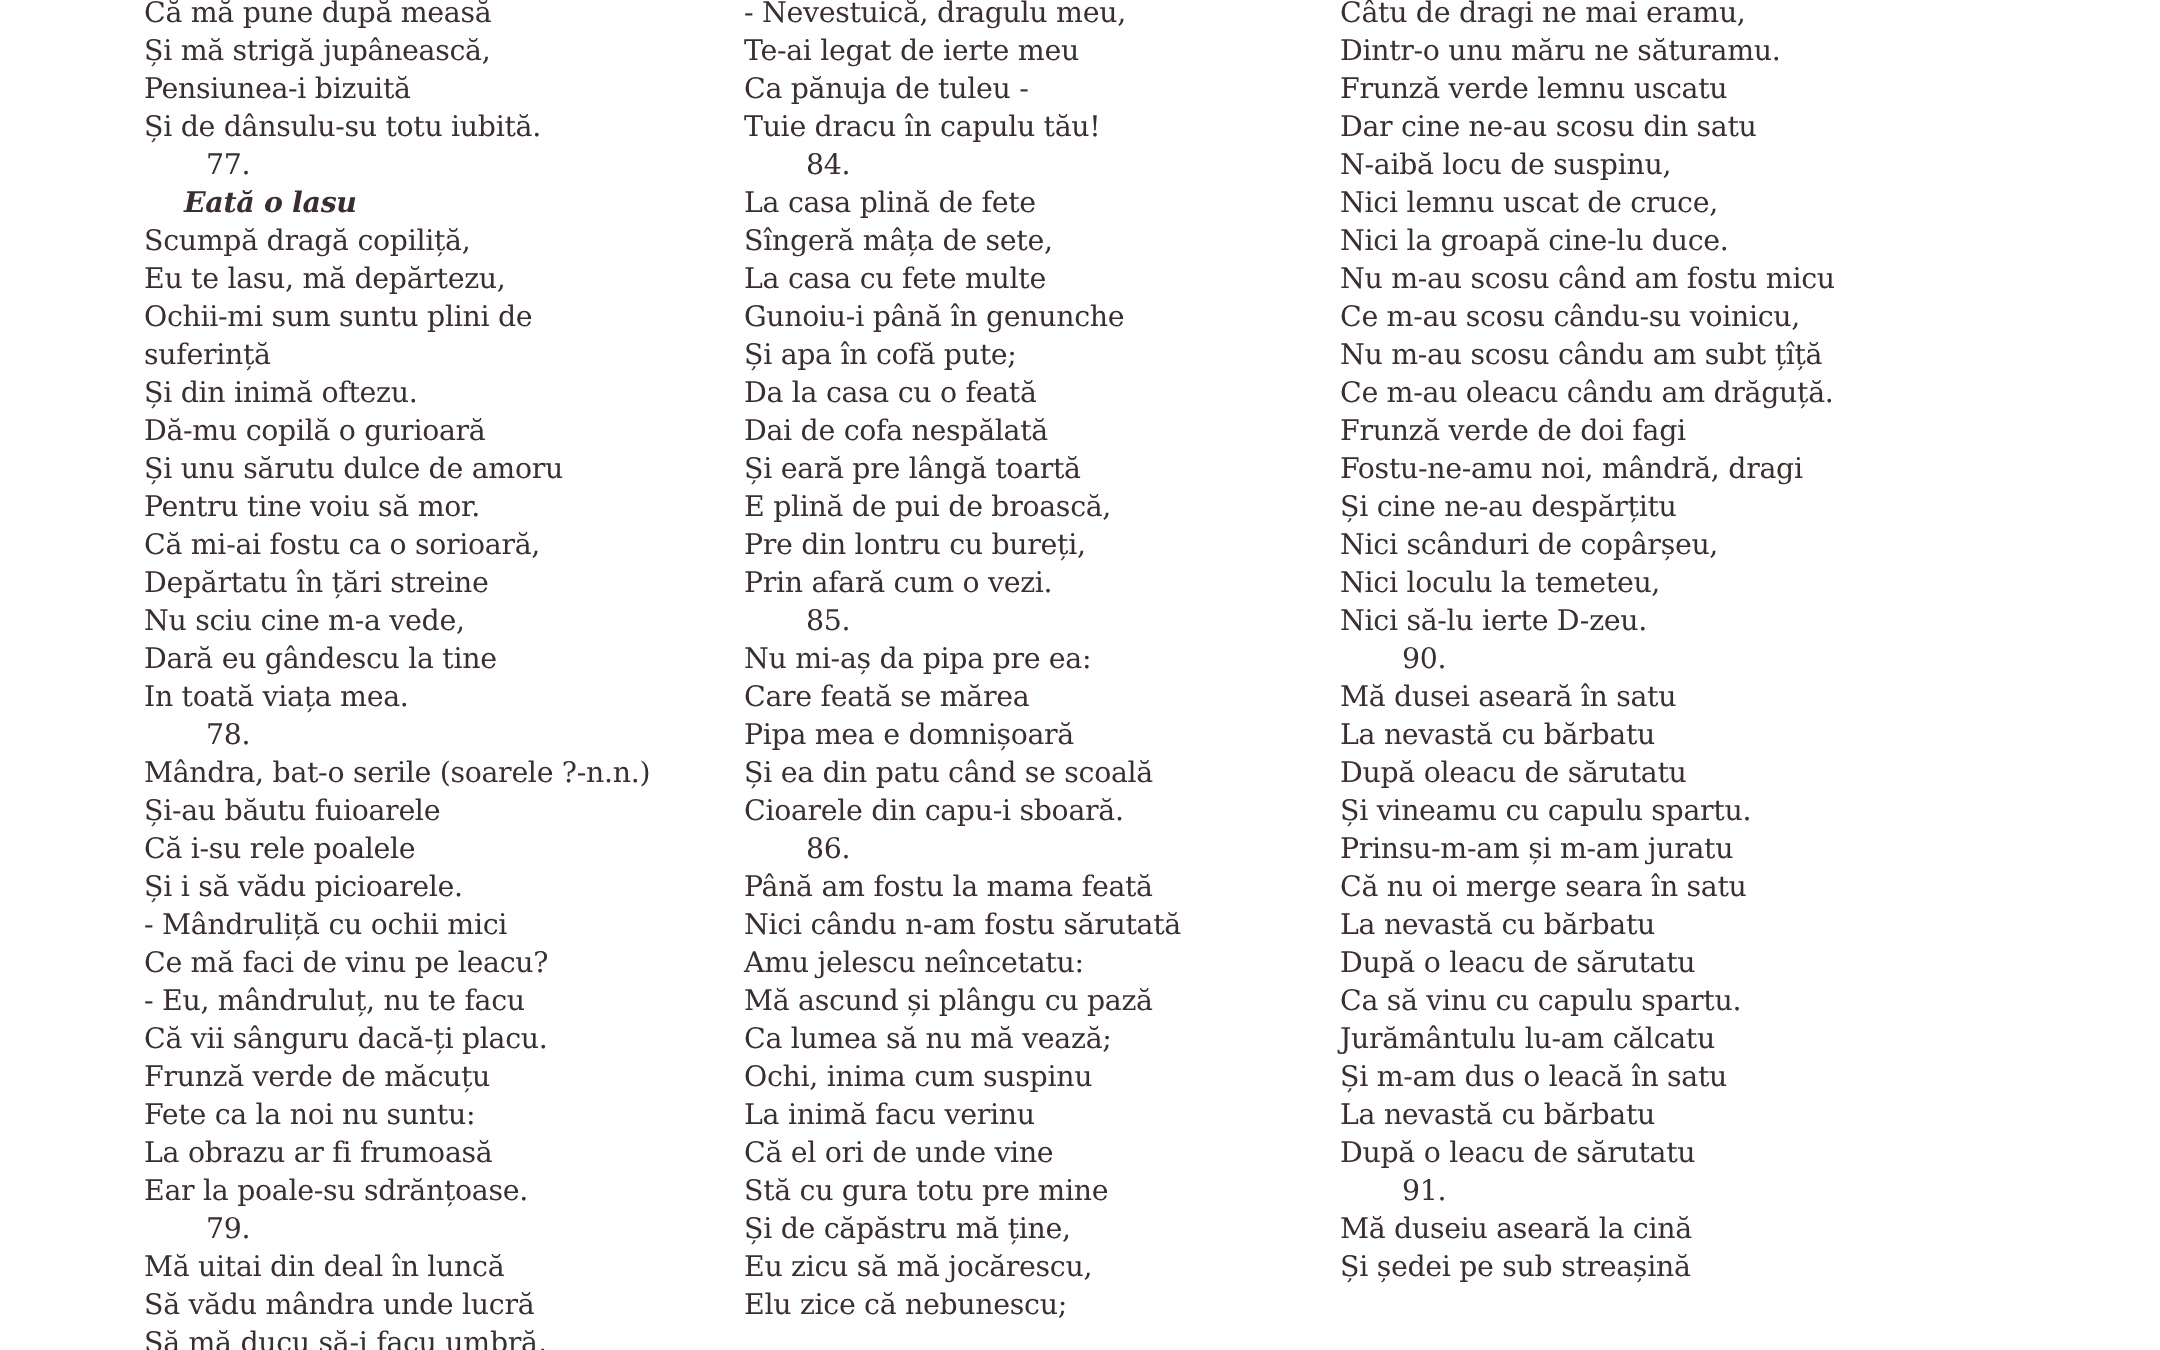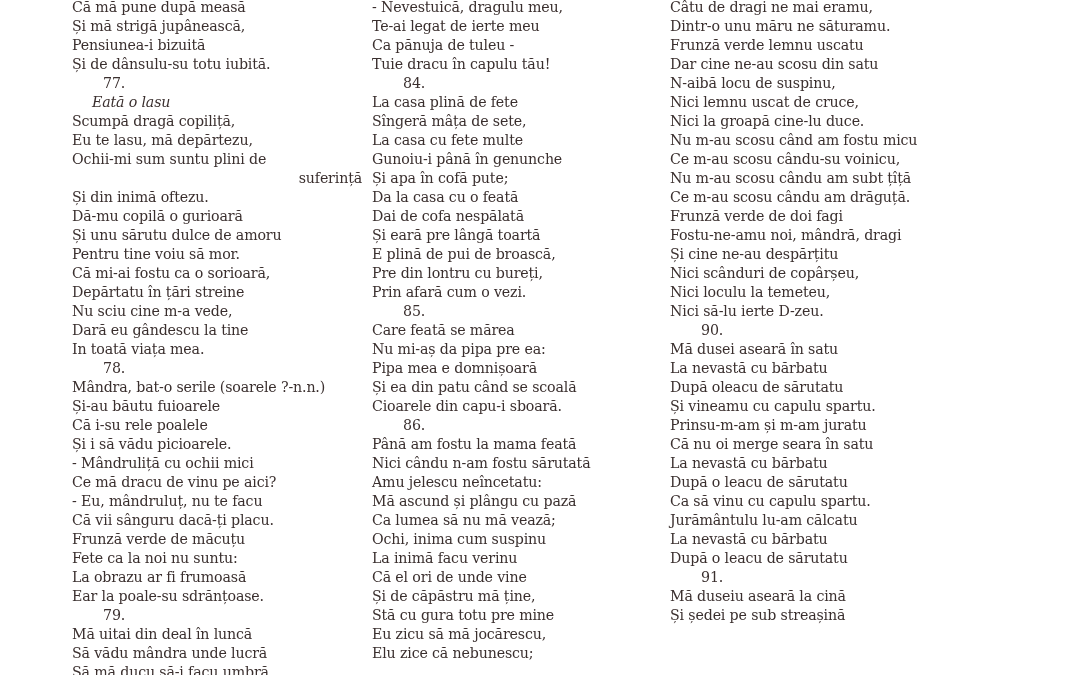--- a/index.html
+++ b/index.html
@@ -35,23 +35,23 @@
       font-size: 14.2px;
       white-space: nowrap;
       letter-spacing: -0.15px;
     }
     .line.num {
       padding-left: 31px;
     }
     .line.subtitle {
       font-style: italic;
       padding-left: 20px;
+      font-weight: bold;
     }
     .line.right {
-      text-align: right;
     }
   </style>
 </head>
 <body>
 
 <div class="page">
   <div class="column col-left">
       <div class="line">Că mă pune după measă</div>
       <div class="line">Și mă strigă jupânească,</div>
       <div class="line">Pensiunea-i bizuită</div>
@@ -70,21 +70,21 @@
       <div class="line">Depărtatu în țări streine</div>
       <div class="line">Nu sciu cine m-a vede,</div>
       <div class="line">Dară eu gândescu la tine</div>
       <div class="line">In toată viața mea.</div>
       <div class="line num">78.</div>
       <div class="line">Mândra, bat-o serile (soarele ?-n.n.)</div>
       <div class="line">Și-au băutu fuioarele</div>
       <div class="line">Că i-su rele poalele</div>
       <div class="line">Și i să vădu picioarele.</div>
       <div class="line">- Mândruliță cu ochii mici</div>
-      <div class="line">Ce mă dracu de vinu pe aici?</div>
+      <div class="line">Ce mă faci de vinu pe leacu?</div>
       <div class="line">- Eu, mândruluț, nu te facu</div>
       <div class="line">Că vii sânguru dacă-ți placu.</div>
       <div class="line">Frunză verde de măcuțu</div>
       <div class="line">Fete ca la noi nu suntu:</div>
       <div class="line">La obrazu ar fi frumoasă</div>
       <div class="line">Ear la poale-su sdrănțoase.</div>
       <div class="line num">79.</div>
       <div class="line">Mă uitai din deal în luncă</div>
       <div class="line">Să vădu mândra unde lucră</div>
       <div class="line">Să mă ducu să-i facu umbră,</div>
@@ -100,67 +100,68 @@
       <div class="line">La casa cu fete multe</div>
       <div class="line">Gunoiu-i până în genunche</div>
       <div class="line">Și apa în cofă pute;</div>
       <div class="line">Da la casa cu o feată</div>
       <div class="line">Dai de cofa nespălată</div>
       <div class="line">Și eară pre lângă toartă</div>
       <div class="line">E plină de pui de broască,</div>
       <div class="line">Pre din lontru cu bureți,</div>
       <div class="line">Prin afară cum o vezi.</div>
       <div class="line num">85.</div>
+      <div class="line">Nu mi-aș da pipa pre ea:</div>
       <div class="line">Care feată se mărea</div>
-      <div class="line">Nu mi-aș da pipa pre ea:</div>
       <div class="line">Pipa mea e domnișoară</div>
       <div class="line">Și ea din patu când se scoală</div>
       <div class="line">Cioarele din capu-i sboară.</div>
       <div class="line num">86.</div>
       <div class="line">Până am fostu la mama feată</div>
       <div class="line">Nici cându n-am fostu sărutată</div>
       <div class="line">Amu jelescu neîncetatu:</div>
       <div class="line">Mă ascund și plângu cu pază</div>
       <div class="line">Ca lumea să nu mă vează;</div>
       <div class="line">Ochi, inima cum suspinu</div>
       <div class="line">La inimă facu verinu</div>
       <div class="line">Că el ori de unde vine</div>
+      <div class="line">Stă cu gura totu pre mine</div>
       <div class="line">Și de căpăstru mă ține,</div>
-      <div class="line">Stă cu gura totu pre mine</div>
       <div class="line">Eu zicu să mă jocărescu,</div>
       <div class="line">Elu zice că nebunescu;</div>
     </div>
   <div class="column col-right">
       <div class="line">Câtu de dragi ne mai eramu,</div>
       <div class="line">Dintr-o unu măru ne săturamu.</div>
       <div class="line">Frunză verde lemnu uscatu</div>
       <div class="line">Dar cine ne-au scosu din satu</div>
       <div class="line">N-aibă locu de suspinu,</div>
       <div class="line">Nici lemnu uscat de cruce,</div>
       <div class="line">Nici la groapă cine-lu duce.</div>
       <div class="line">Nu m-au scosu când am fostu micu</div>
       <div class="line">Ce m-au scosu cându-su voinicu,</div>
       <div class="line">Nu m-au scosu cându am subt țîță</div>
-      <div class="line">Ce m-au scosu cându am drăguță.</div>
+      <div class="line">Ce m-au oleacu cându am drăguță.</div>
       <div class="line">Frunză verde de doi fagi</div>
       <div class="line">Fostu-ne-amu noi, mândră, dragi</div>
       <div class="line">Și cine ne-au despărțitu</div>
       <div class="line">Nici scânduri de copârșeu,</div>
       <div class="line">Nici loculu la temeteu,</div>
       <div class="line">Nici să-lu ierte D-zeu.</div>
       <div class="line num">90.</div>
       <div class="line">Mă dusei aseară în satu</div>
       <div class="line">La nevastă cu bărbatu</div>
       <div class="line">După oleacu de sărutatu</div>
       <div class="line">Și vineamu cu capulu spartu.</div>
       <div class="line">Prinsu-m-am și m-am juratu</div>
       <div class="line">Că nu oi merge seara în satu</div>
       <div class="line">La nevastă cu bărbatu</div>
       <div class="line">După o leacu de sărutatu</div>
       <div class="line">Ca să vinu cu capulu spartu.</div>
       <div class="line">Jurământulu lu-am călcatu</div>
+      <div class="line">Și m-am dus o leacă în satu</div>
       <div class="line">La nevastă cu bărbatu</div>
       <div class="line">După o leacu de sărutatu</div>
       <div class="line num">91.</div>
       <div class="line">Mă duseiu aseară la cină</div>
       <div class="line">Și ședei pe sub streașină</div>
     </div>
 </div>
 
 </body></html>

